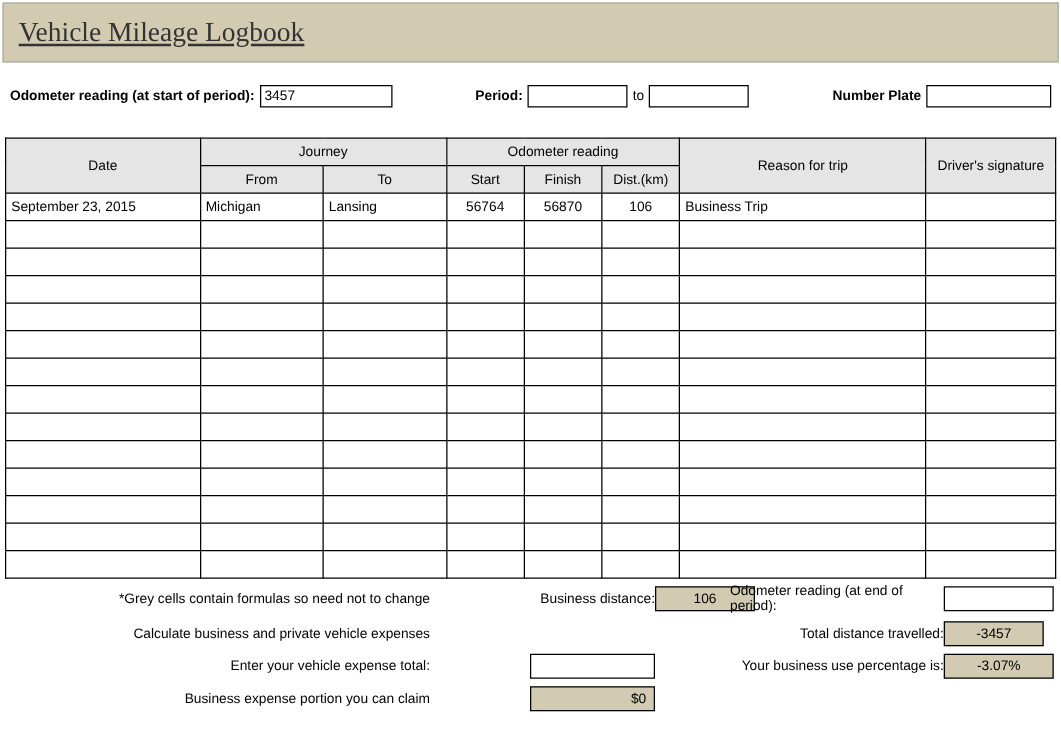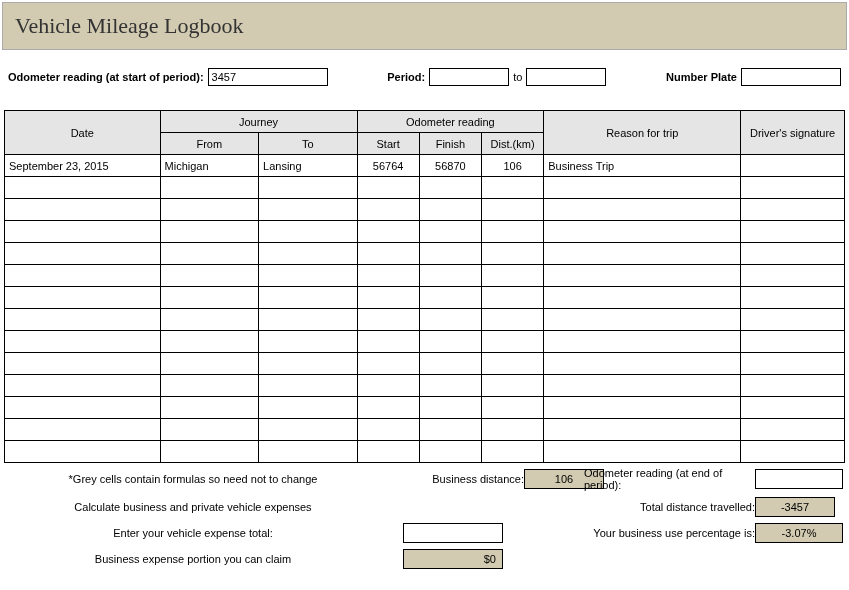--- a/index.html
+++ b/index.html
@@ -16,20 +16,21 @@
     background: #d2cbb1;
     padding: 10px 12px;
     border: 1px solid #aaa;
     margin: 2px;
   }
   .title-bar h1 {
     font-family: Georgia, 'Times New Roman', serif;
     font-weight: normal;
     font-size: 22px;
     color: #333;
+    text-decoration: underline;
   }
   .header-row {
     display: flex;
     align-items: center;
     padding: 16px 8px 24px 8px;
     gap: 4px;
   }
   .header-row .label { font-weight: bold; font-size: 11px; white-space: nowrap; }
   .header-row input {
     border: 1px solid #000;
@@ -82,38 +83,38 @@
   .summary-grid {
     display: grid;
     grid-template-columns: 340px 180px 60px 1fr 90px;
     row-gap: 6px;
     align-items: center;
     margin: 4px 4px 0 4px;
     font-size: 11px;
   }
   .summary-grid .cell { display: flex; align-items: center; }
   .summary-grid .jr { justify-content: flex-end; }
-  .summary-grid .jl { justify-content: center; margin-left: 38px; }
+  .summary-grid .jl { justify-content: flex-end; margin-left: 38px; }
   .input-box {
     border: 1px solid #000;
     width: 100px;
     height: 20px;
     display: inline-block;
   }
 </style>
 </head>
 <body>
 
 <div class="title-bar">
   <h1>Vehicle Mileage Logbook</h1>
 </div>
 
 <div class="header-row">
   <span class="label">Odometer reading (at start of period):</span>
-  <input type="text" style="width: 120px;" value="3457">
+  <input type="text" style="width: 106px;" value="3457">
   <span class="spacer"></span>
   <span class="label">Period:</span>
   <input type="text" style="width: 80px;" value="">
   <span>to</span>
   <input type="text" style="width: 80px;" value="">
   <span class="spacer"></span>
   <span class="label">Number Plate</span>
   <input type="text" style="width: 100px;" value="">
 </div>
 

